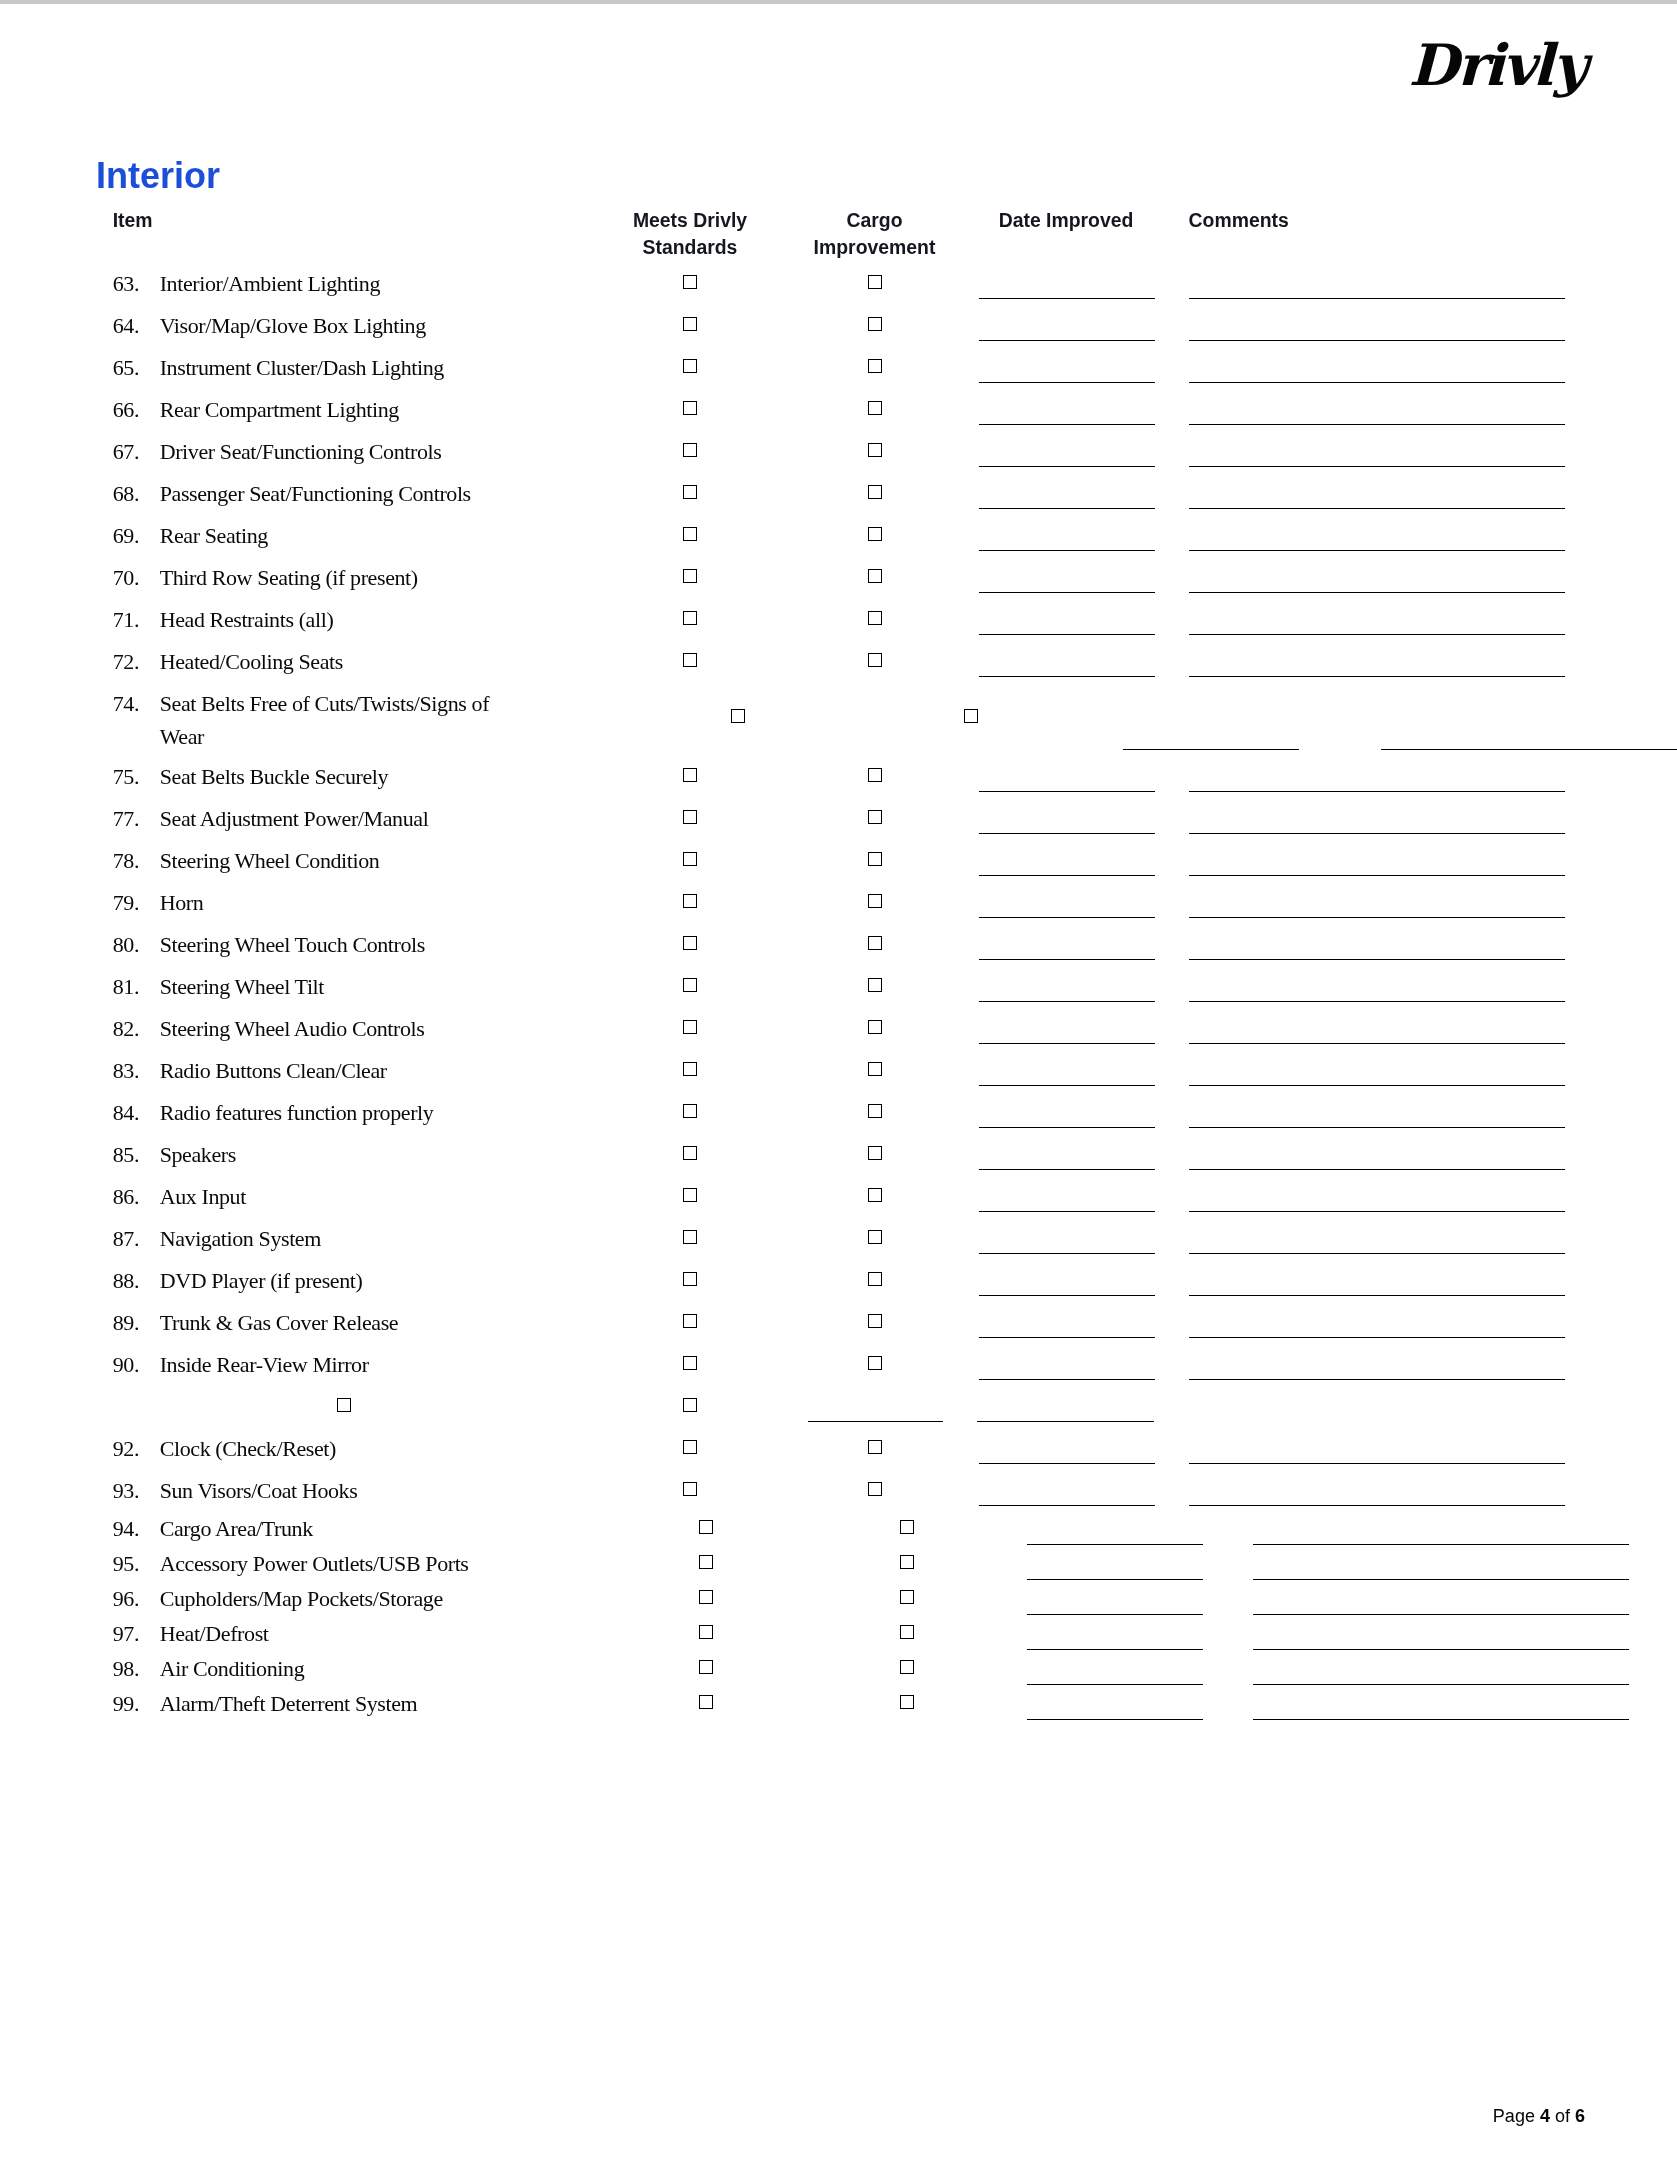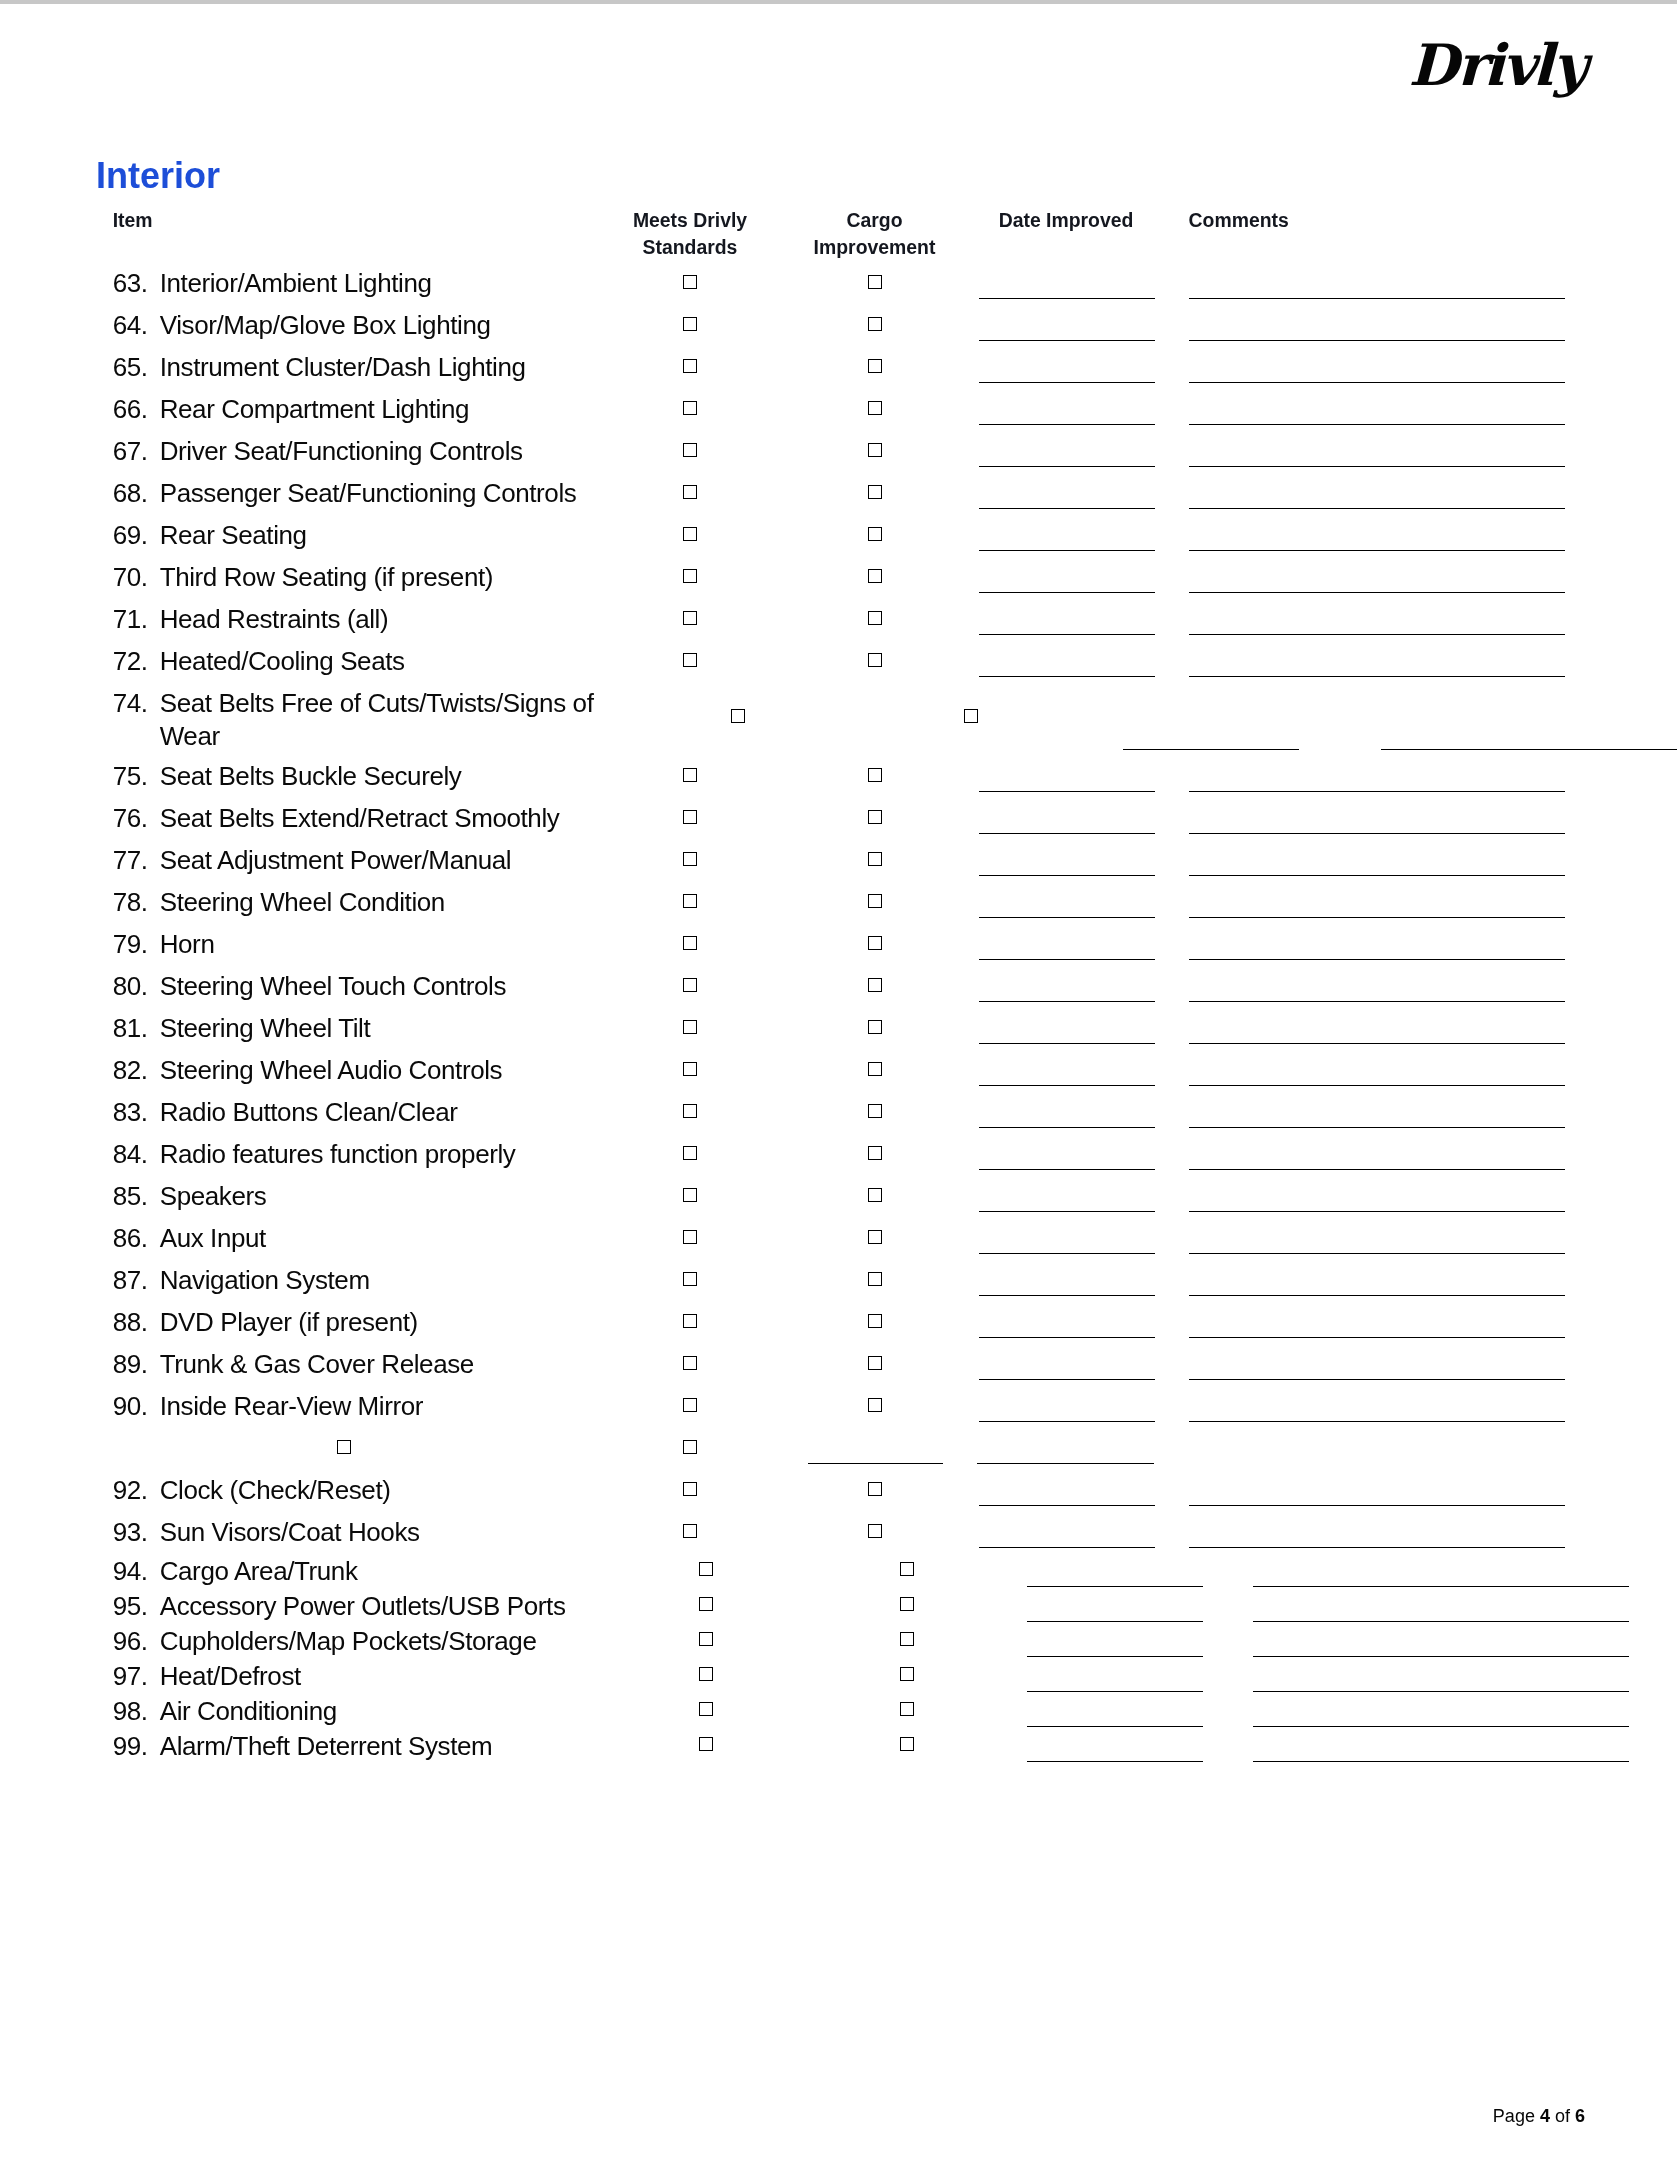--- a/index.html
+++ b/index.html
@@ -21,22 +21,22 @@
   .hdr, .row { display:grid; grid-template-columns:494px 198px 171px 212px 411px; }
   .hdr { font-weight:bold; font-size:19.4px; color:#14171f; }
   .h-item { padding-left:15.7px; line-height:27px; }
   .h-center { text-align:center; line-height:27px; }
   .h-date { text-align:center; line-height:27px; }
   .h-comments { padding-left:16.6px; line-height:27px; }
   .rows { margin-top:2.8px; }
   .r-normal { height:42px; }
   .r-tight  { height:35px;gap:16px; }
   .r-double { height:73px;gap:48px; }
-  .cell-item { display:flex; padding-left:15.7px; font-size:26px; letter-spacing:-0.4px;
-               line-height:33px; padding-top:2.8px; overflow:visible; }
+  .cell-item { display:flex; padding-left:15.7px; font-size:22px; letter-spacing:-0.4px;
+               line-height:33px; padding-top:2.8px; overflow:visible;font-family:Liberation Serif, serif; }
   .r-tight .cell-item { padding-top:0px; line-height:32px; }
   .item-num { flex:0 0 47px; width:47px; }
   .item-label { flex:0 0 auto; width:572px; white-space:pre-line; }
   .cell-check { display:flex; justify-content:center; align-items:flex-start; padding-top:11px; }
   .r-tight .cell-check { padding-top:7.4px; }
   .r-double .cell-check { padding-top:25px; }
   .checkbox { width:14px; height:14px; box-sizing:border-box;
               border:1.4px solid #000; background:#fff; }
   .cell-line { display:flex; align-items:flex-end; }
   .cell-date { padding-left:18.5px; padding-right:16.6px; }
@@ -295,38 +295,20 @@
       <span class="checkbox"></span>
     </div>
     <div class="cell-line cell-date">
       <span class="fill-line"></span>
     </div>
     <div class="cell-line cell-comments">
       <span class="fill-line"></span>
     </div>
   </div>
 
-  <div class="row r-normal">
-    <div class="cell-item">
-      <span class="item-num">76.</span>
-      <span class="item-label">Seat Belts Extend/Retract Smoothly</span>
-    </div>
-    <div class="cell-check">
-      <span class="checkbox"></span>
-    </div>
-    <div class="cell-check">
-      <span class="checkbox"></span>
-    </div>
-    <div class="cell-line cell-date">
-      <span class="fill-line"></span>
-    </div>
-    <div class="cell-line cell-comments">
-      <span class="fill-line"></span>
-    </div>
-  </div>
 
   <div class="row r-normal">
     <div class="cell-item">
       <span class="item-num">77.</span>
       <span class="item-label">Seat Adjustment Power/Manual</span>
     </div>
     <div class="cell-check">
       <span class="checkbox"></span>
     </div>
     <div class="cell-check">

